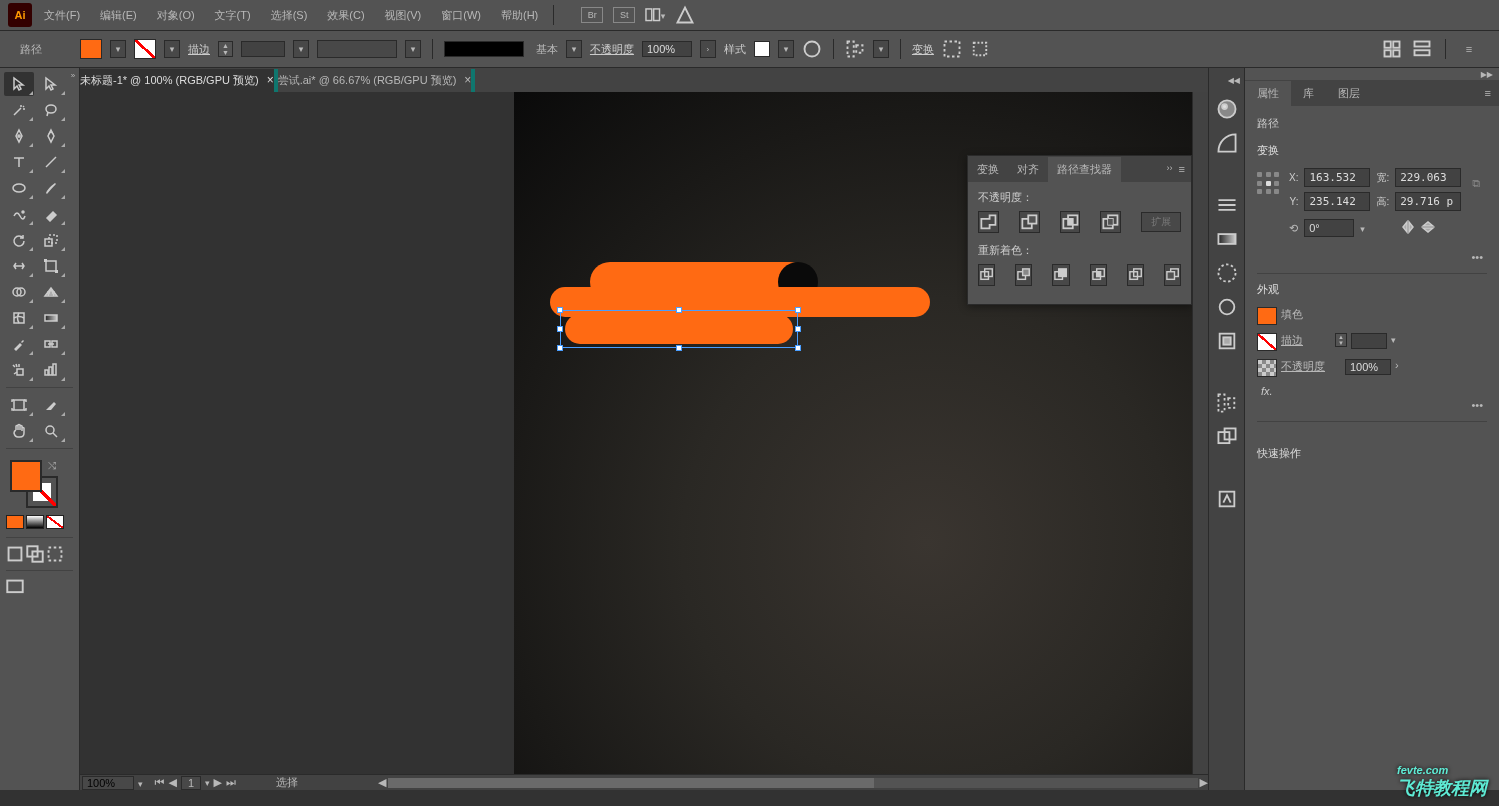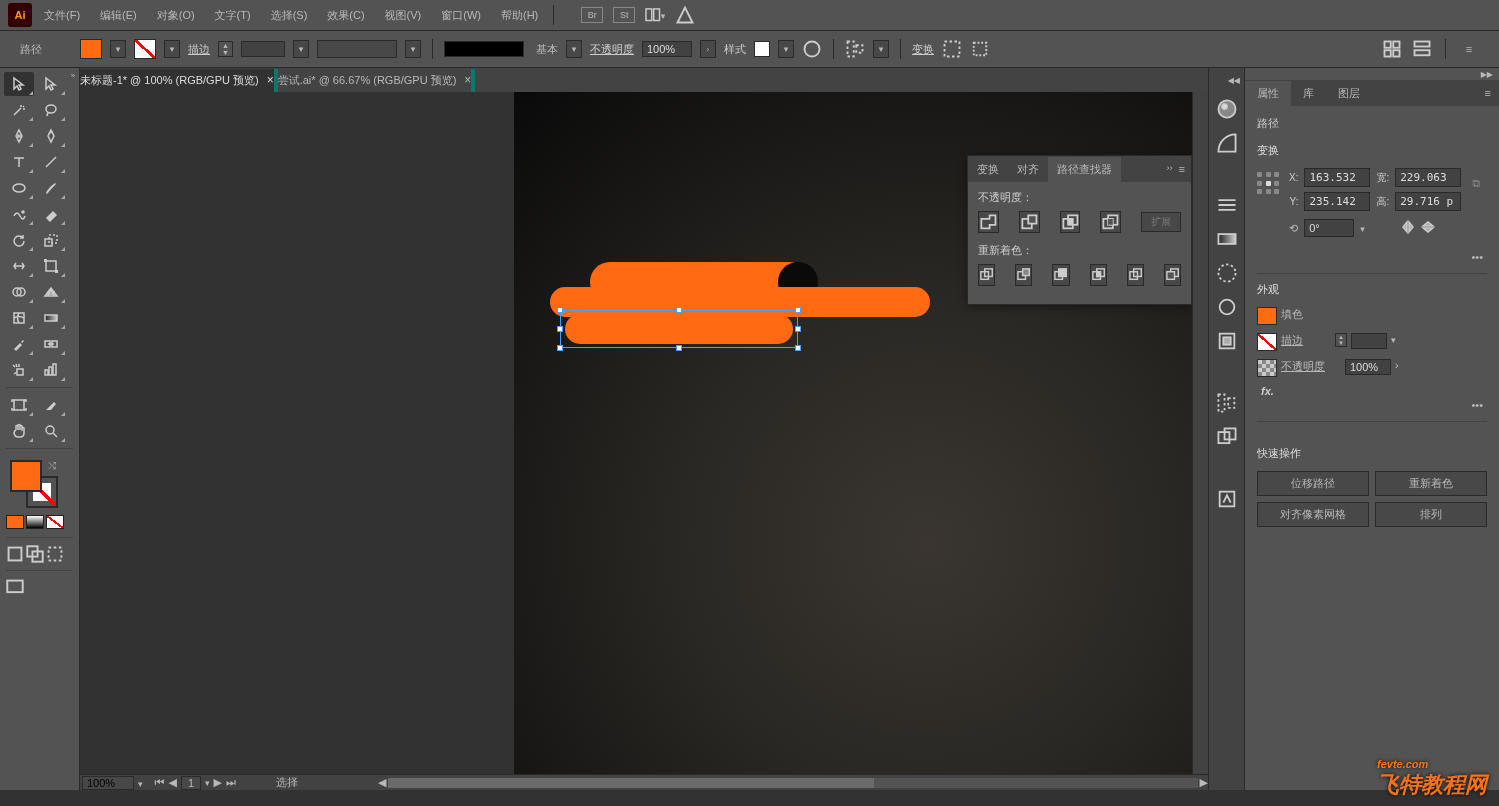--- a/index.html
+++ b/index.html
@@ -92,30 +92,30 @@
 .xywh-input { background: #424242; border: 1px solid #2a2a2a; color: #ddd; padding: 2px 4px; width: 66px; font-family: monospace; font-size: 11px; }
 .link-icon { width: 14px; height: 30px; display: flex; align-items: center; justify-content: center; color: #888; }
 .angle-row { display: flex; align-items: center; gap: 6px; margin: 8px 0 12px 32px; }
 .angle-in { background: #424242; border: 1px solid #2a2a2a; color: #ddd; padding: 2px 4px; width: 50px; }
 .more-dots { margin-left: auto; padding: 2px 4px; cursor: pointer; }
 .appearance-row { display: flex; align-items: flex-start; gap: 4px; margin-bottom: 8px; }
 .app-sw { width: 20px; height: 18px; border: 1px solid #2a2a2a; }
 .app-label { width: 50px; }
 .stroke-weight-in { background: #424242; border: 1px solid #2a2a2a; width: 36px; padding: 1px 3px; }
 .opacity-in { background: #424242; border: 1px solid #2a2a2a; width: 46px; padding: 1px 4px; color: #ddd; }
-.fx-row { color: #ccc; font-style: italic; margin-top: 6px; padding-left: 4px; font-weight: bold; }
+.fx-row { color: #ccc; font-style: italic; margin-top: 6px; padding-left: 4px; }
 .quick-actions { margin-top: 24px; }
 .qa-grid { display: grid; grid-template-columns: 1fr 1fr; gap: 6px; margin-top: 8px; }
 .qa-btn { background: #484848; border: 1px solid #2a2a2a; padding: 4px 6px; text-align: center; cursor: pointer; font-size: 11px; }
 .zoom-dd { background: #484848; border: 1px solid #2a2a2a; padding: 0 4px; width: 52px; margin-left: 2px; }
 .nav-btns { display: flex; gap: 4px; margin-left: 8px; }
 .artboard-num { background: #484848; border: 1px solid #2a2a2a; padding: 0 6px; }
 .status-label { margin-left: 40px; }
-.watermark { position: absolute; right: 12px; bottom: 6px; color: #f97316; font-size: 20px; font-weight: bold; font-style: italic; text-shadow: 0 0 4px #000; z-index: 20; pointer-events: none; font-family: Arial; }
-.watermark .cn { font-size: 22px; }
+.watermark { position: absolute; right: 12px; bottom: 6px; color: #5eead4; font-size: 20px; font-weight: bold; font-style: italic; text-shadow: 0 0 4px #000; z-index: 20; pointer-events: none; font-family: Arial; }
+.watermark .cn { font-size: 18px; }
 .chevron::after { content: '▾'; font-size: 9px; }
 svg { stroke: #ccc; fill: none; stroke-width: 1.5; }
 .divider-v { width: 1px; height: 20px; background: #2a2a2a; margin: 0 3px; }
 .white-sq { width: 16px; height: 16px; background: #fff; border: 1px solid #2a2a2a; }
 .transp-sw { background: repeating-conic-gradient(#888 0 25%, #ccc 0 50%) 0 0/8px 8px; }
 </style>
 </head>
 <body>
 
 <div class="menubar">
@@ -720,26 +720,20 @@
           <div class="app-sw transp-sw"></div>
           <div class="app-label" style="text-decoration:underline;width:60px">不透明度</div>
           <input class="opacity-in" value="100%" style="">
           <span>›</span>
         </div>
         <div class="fx-row">fx.</div>
         <div class="more-dots" style="text-align:right">•••</div>
         <div style="height:1px;background:#424242;margin:8px 0"></div>
         <div class="quick-actions">
           <div class="prop-section-title">快速操作</div>
-          <div class="qa-grid">
-            <div class="qa-btn">位移路径</div>
-            <div class="qa-btn">重新着色</div>
-            <div class="qa-btn">对齐像素网格</div>
-            <div class="qa-btn">排列</div>
-          </div>
         </div>
       </div>
     </div>
   </div>
 </div>
 
 <div class="watermark">
   <div>fevte.com</div>
   <div class="cn">飞特教程网</div>
 </div>

